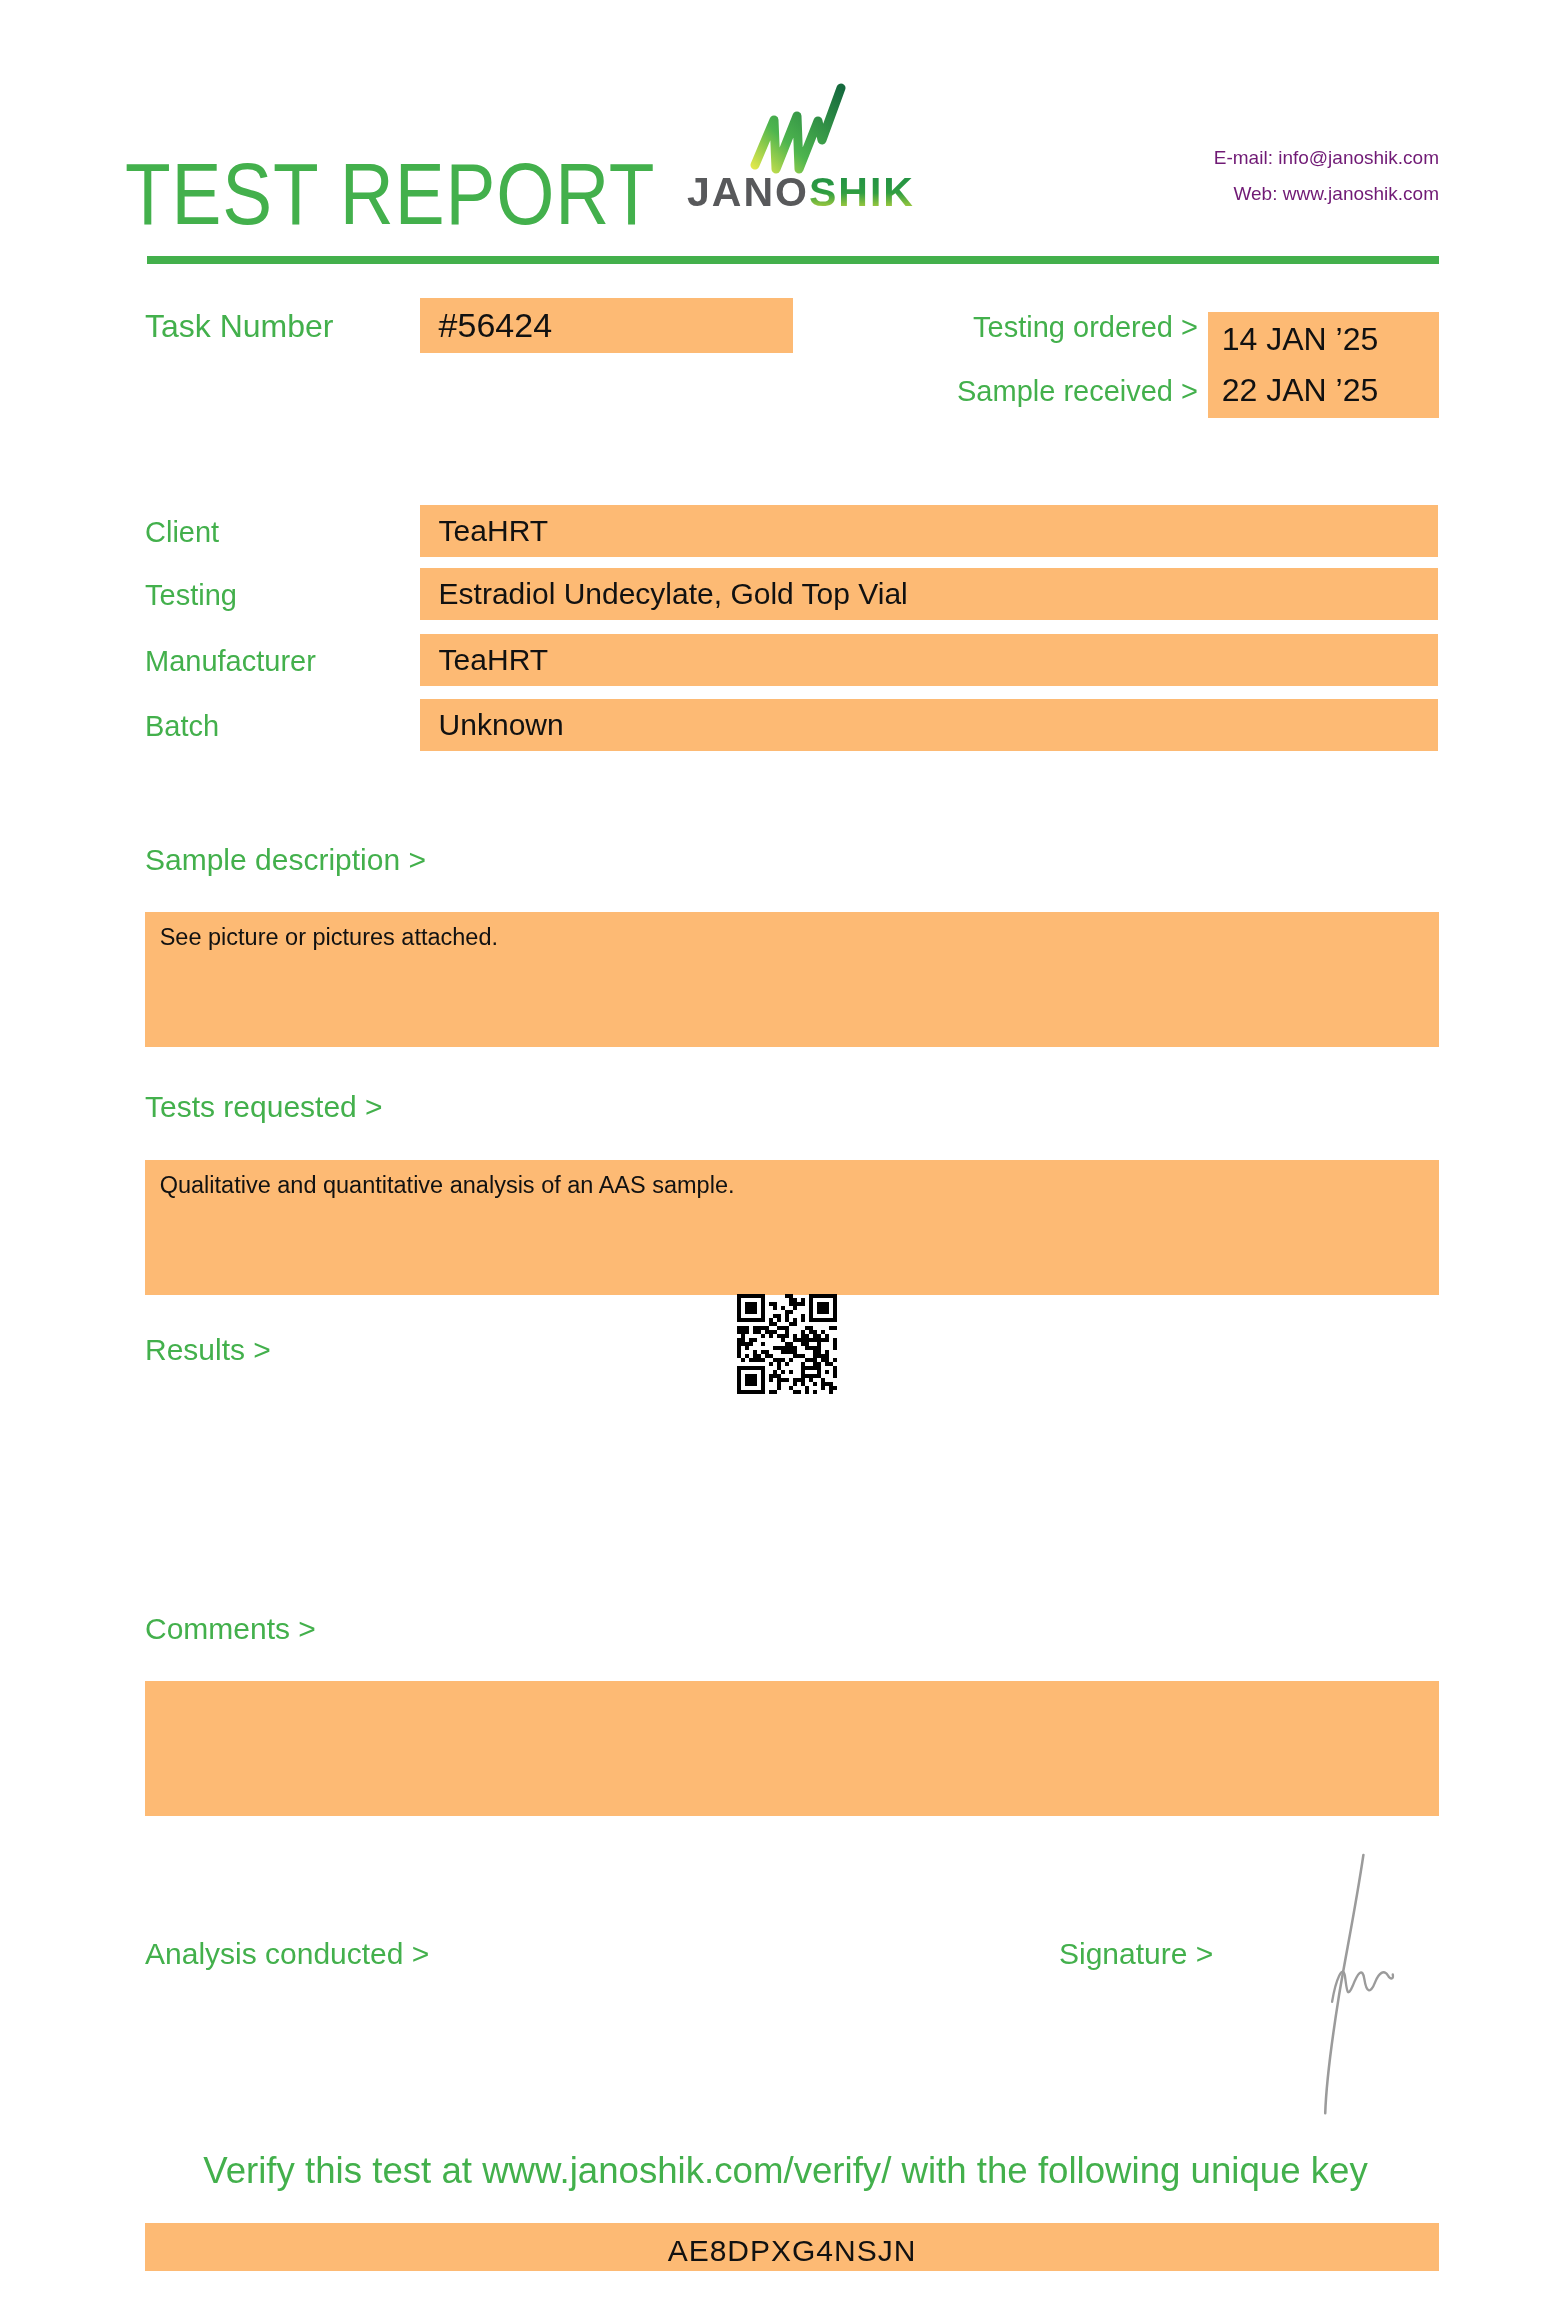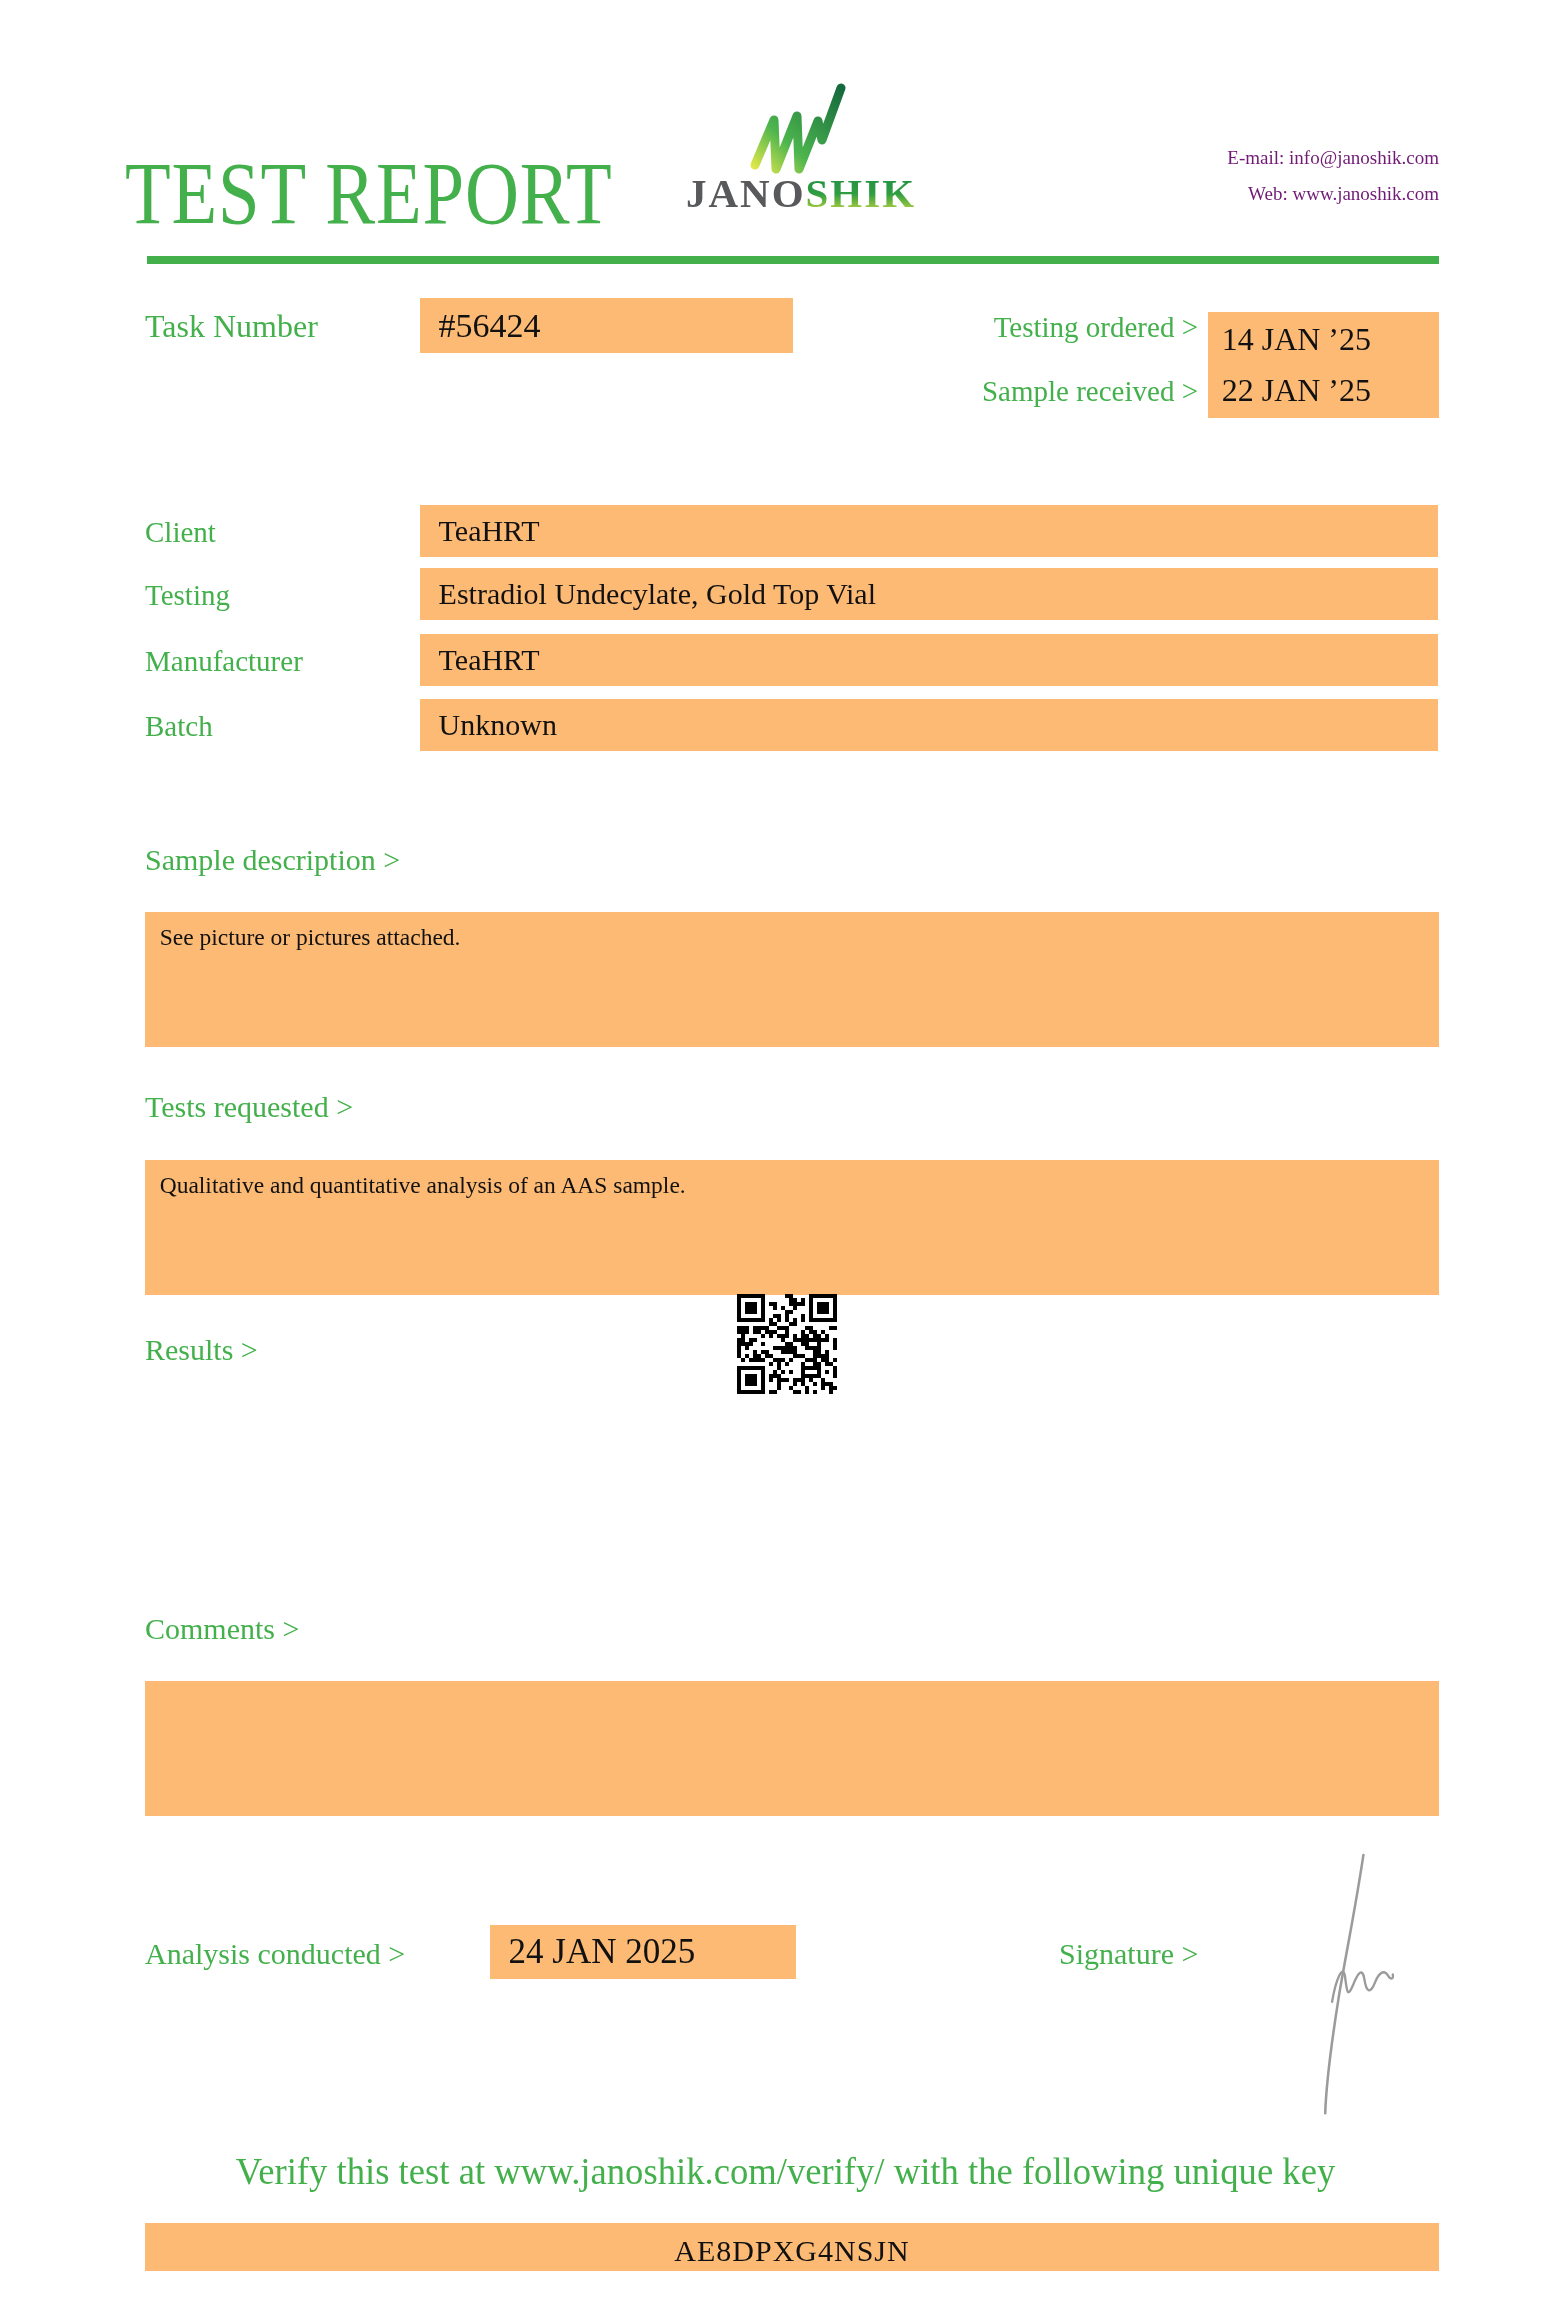--- a/index.html
+++ b/index.html
@@ -2,21 +2,21 @@
 <html><head>
 <meta charset="utf-8">
 <style>
   * { margin: 0; padding: 0; box-sizing: border-box; }
   html, body { background: #ffffff; }
   .page {
     position: relative;
     width: 1568px;
     height: 2313px;
     background: #ffffff;
-    font-family: Liberation Serif, serif;
+    font-family: Liberation Sans, sans-serif;
     color: #111;
     overflow: hidden;
   }
   .abs { position: absolute; }
 
   
   .title {
     left: 125px; top: 143px;
     font-size: 88px;
     color: #43b04c;
@@ -488,23 +488,20 @@
   </div>
   <div class="abs green-label section-heading" style="top:1333px">Results &gt;</div>
 
 
   <div class="abs green-label section-heading" style="top:1612px">Comments &gt;</div>
   <div class="abs graybox bigbox" style="top:1681px">
     <div class="txt"></div>
   </div>
 
   <div class="abs green-label analysis-label">Analysis conducted &gt;</div>
-  <div class="abs graybox analysis-box">
-    <div class="val">24 JAN 2025</div>
-  </div>
 
   <div class="abs green-label signature-label">Signature &gt;</div>
   <svg class="abs signature-svg" viewBox="0 0 120 282" fill="none">
     <path d="M88 4 C80 58 70 106 63 148 C56 192 50 236 49 268" stroke="#9b9b9b" stroke-width="2.6" stroke-linecap="round"></path>
     <path d="M56 154 C60 130 67 116 69 127 C71 140 71 152 77 138 C82 125 87 118 89 131 C91 144 95 147 100 134 C104 124 109 121 113 127 C116 132 119 131 118 126" stroke="#9b9b9b" stroke-width="2.4" stroke-linecap="round"></path>
   </svg>
 
   <div class="abs verify-line">Verify this test at www.janoshik.com/verify/ with the following unique key</div>
   <div class="abs graybox key-box">
     <div class="val">AE8DPXG4NSJN</div>

